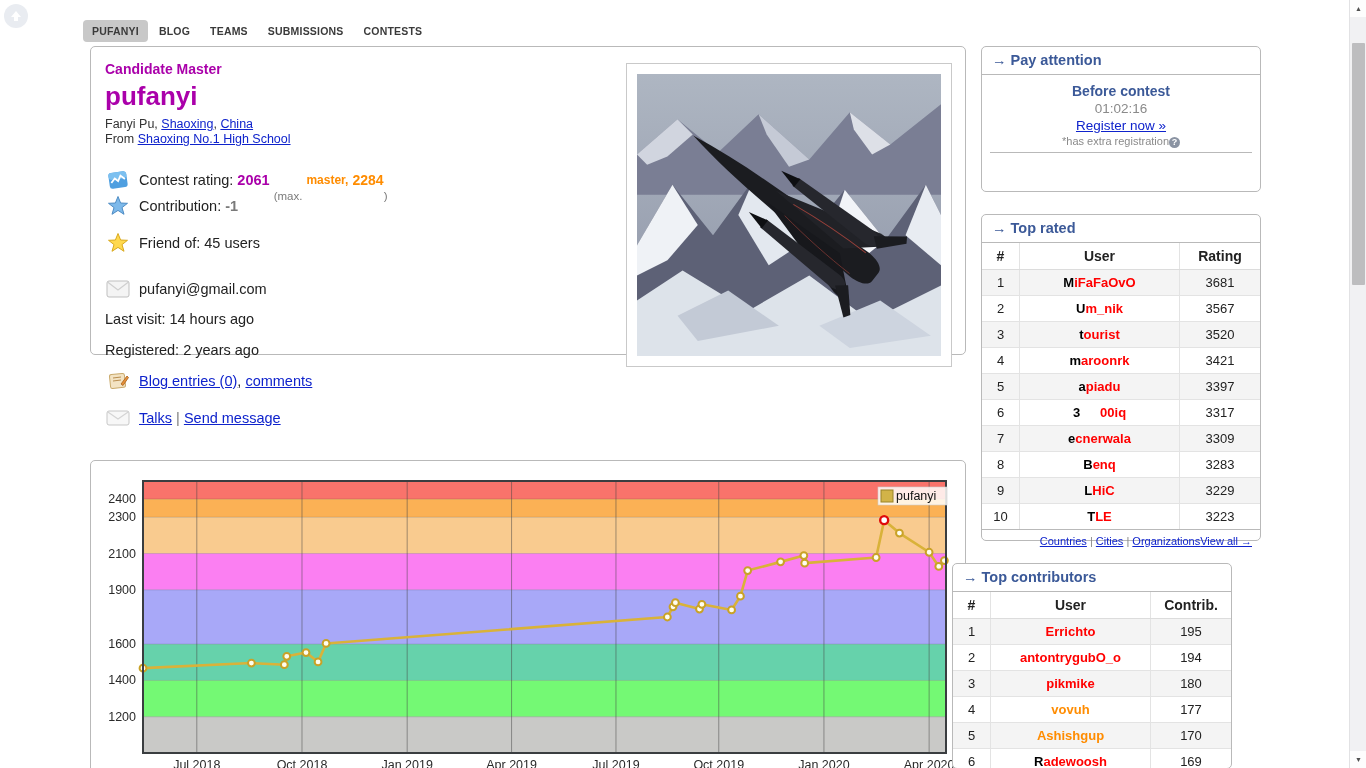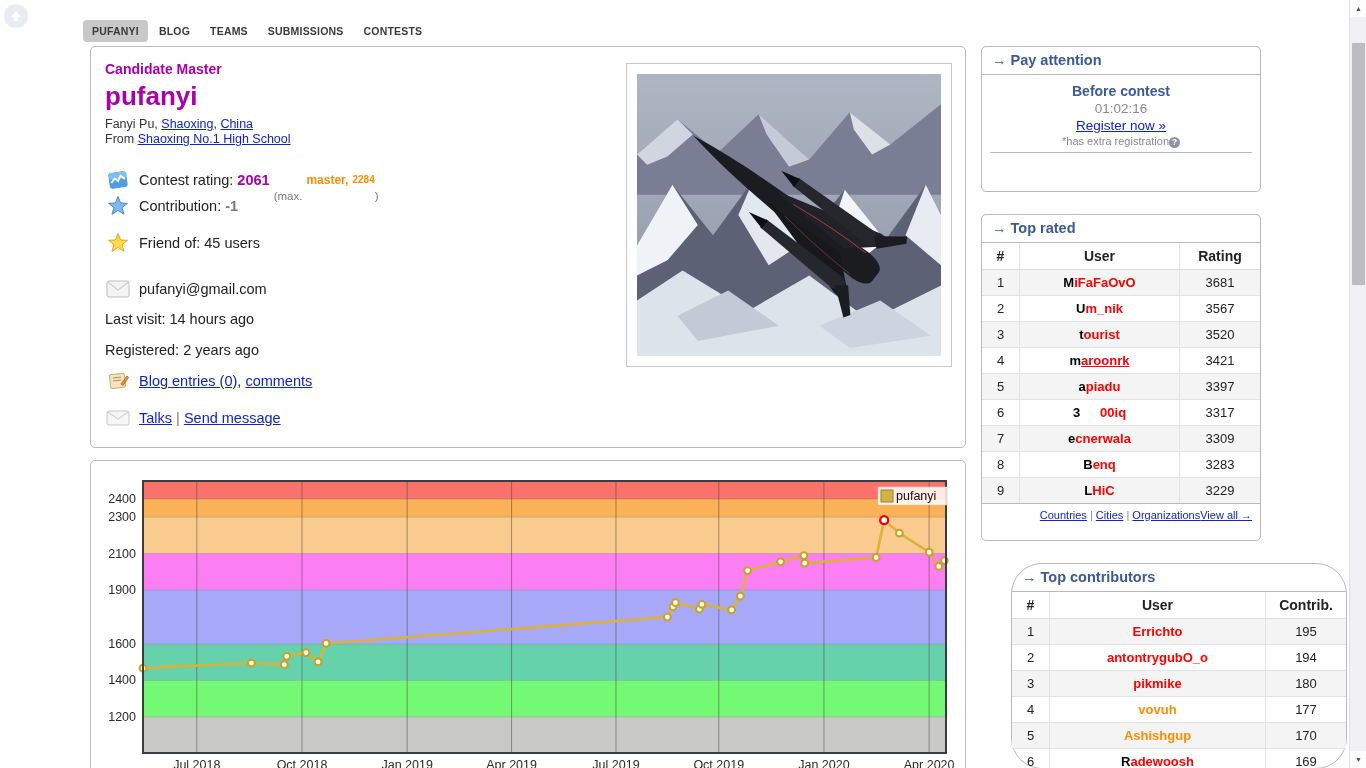--- a/index.html
+++ b/index.html
@@ -25,21 +25,21 @@
     position:absolute;left:4px;top:4px;width:24px;height:24px;border-radius:50%;
     background:#e9ecf1;display:flex;align-items:center;justify-content:center;
   }
   #tabbar{position:absolute;left:83px;top:20px;height:21px;display:flex;align-items:center;gap:2px;}
   .tab{
     font-size:10.5px;font-weight:bold;color:#3a3a3a;letter-spacing:.2px;
     padding:5px 9px;border-radius:4px;white-space:nowrap;
   }
   .tab.active{background:#c8c8c8;}
   
-  #profile-box{left:90px;top:46px;width:876px;height:402px;}
+  #profile-box{left:90px;top:46px;width:876px;height:309px;}
   .abs{position:absolute;}
   #rank-title{left:14px;top:14px;font-size:14px;font-weight:bold;color:var(--violet,#a0a);}
   #handle{left:14px;top:34px;font-size:26px;font-weight:bold;color:var(--violet,#a0a);}
   #name-line{left:14px;top:70px;font-size:12.5px;color:#333;}
   #from-line{left:14px;top:85px;font-size:12.5px;color:#333;}
   .info-row{position:absolute;left:14px;display:flex;align-items:center;font-size:14.5px;color:#222;}
   .info-row .icon{width:26px;height:24px;margin-right:8px;display:flex;align-items:center;justify-content:center;}
   .plain-row{position:absolute;left:14px;font-size:14.5px;color:#222;}
   .muted{color:#7a7a7a;}
   .small-muted{font-size:11.5px;color:#7a7a7a;margin-top:33px;}
@@ -76,21 +76,21 @@
   .grid-row:nth-child(odd){background:#f4f4f4;}
   .grid-row>div{text-align:center;border-right:1px solid #e3e3e3;line-height:25px;overflow:hidden;}
   .grid-row>div:last-child{border-right:none;}
   .grid-row:last-child{border-bottom:none;}
   .handle-cell{font-weight:bold;cursor:pointer;}
   .tbl-footer{
     display:flex;justify-content:flex-end;align-items:center;
     border-top:1px solid #b9b9b9;height:22px;padding:0 8px;font-size:11px;
   }
   #rated-box{left:981px;top:214px;width:280px;height:327px;}
-  #contrib-box{left:1011px;top:563px;width:336px;height:206px;border-radius:31px;}
+  #contrib-box{left:952px;top:563px;width:280px;height:206px;}
   
   #scrollbar{position:absolute;right:0;top:0;width:17px;height:768px;background:#f1f1f3;border-left:1px solid #e2e2e4;box-sizing:border-box;}
   #sb-up,#sb-down{position:absolute;left:0;width:17px;height:17px;display:flex;align-items:center;justify-content:center;font-size:7px;color:#505050;background:#fdfdfd;}
   #sb-up{top:0;}
   #sb-down{bottom:0;}
   #sb-thumb{position:absolute;left:2px;top:43px;width:13px;height:242px;background:#bdbdbf;border-radius:1px;}
 </style>
 </head>
 <body>
 
@@ -128,21 +128,21 @@
         <rect x="2" y="3" width="18" height="16" rx="3" fill="#4f9fe0"></rect>
         <rect x="2" y="3" width="18" height="7" rx="3" fill="#7cc0f0"></rect>
         <polyline points="4,13 8,9 11,12 14,7 18,11" fill="none" stroke="#ffffff" stroke-width="1.8"></polyline>
       </g>
         </svg>
     </span>
     <span>Contest rating:</span>&nbsp;
     <span class="violet-bold">2061</span>&nbsp;
     <span class="small-muted">(max.</span>&nbsp;
     <span class="orange-bold" style="font-size:12px">master,</span>&nbsp;
-    <span class="orange-bold" style="font-size:10px">2284</span><span class="small-muted">)</span>
+    <span class="orange-bold" style="font-size:14px">2284</span><span class="small-muted">)</span>
   </div>
 
   <div class="info-row" style="top:147px">
     <span class="icon">
       <svg width="22" height="22" viewBox="0 0 22 22">
         <path d="M11 1.5 L13.6 8 L20.5 8.3 L15 12.6 L17 19.3 L11 15.4 L5 19.3 L7 12.6 L1.5 8.3 L8.4 8 Z" fill="#7db9ea" stroke="#4e8cc4" stroke-width="1"></path>
       </svg>
     </span>
     <span>Contribution:</span>&nbsp;
     <span class="muted" style="font-weight:bold">-1</span>
@@ -348,21 +348,21 @@
         <div><span class="handle-cell"><span style="color: rgb(0, 0, 0);">U</span><span style="color: rgb(255, 0, 0);">m_nik</span></span></div>
         <div>3567</div>
       </div>
       <div class="grid-row">
         <div>3</div>
         <div><span class="handle-cell"><span style="color: rgb(0, 0, 0);">t</span><span style="color: rgb(255, 0, 0);">ourist</span></span></div>
         <div>3520</div>
       </div>
       <div class="grid-row">
         <div>4</div>
-        <div><span class="handle-cell"><span style="color: rgb(0, 0, 0);">m</span><span style="color: rgb(255, 0, 0); text-decoration: underline;">aroonrk</span></span></div>
+        <div><span class="handle-cell"><span style="color: rgb(0, 0, 0);">m</span><span style="color: rgb(255, 0, 0);">aroonrk</span></span></div>
         <div>3421</div>
       </div>
       <div class="grid-row">
         <div>5</div>
         <div><span class="handle-cell"><span style="color: rgb(0, 0, 0);">a</span><span style="color: rgb(255, 0, 0);">piadu</span></span></div>
         <div>3397</div>
       </div>
       <div class="grid-row">
         <div>6</div>
         <div><span class="handle-cell"><span style="color: rgb(0, 0, 0);">3</span><span style="color: rgb(255, 0, 0); padding-left: 20px;">00iq</span></span></div>
@@ -375,20 +375,25 @@
       </div>
       <div class="grid-row">
         <div>8</div>
         <div><span class="handle-cell"><span style="color: rgb(0, 0, 0);">B</span><span style="color: rgb(255, 0, 0);">enq</span></span></div>
         <div>3283</div>
       </div>
       <div class="grid-row">
         <div>9</div>
         <div><span class="handle-cell"><span style="color: rgb(0, 0, 0);">L</span><span style="color: rgb(255, 0, 0);">HiC</span></span></div>
         <div>3229</div>
+      </div>
+      <div class="grid-row">
+        <div>10</div>
+        <div><span class="handle-cell"><span style="color: rgb(0, 0, 0);">T</span><span style="color: rgb(255, 0, 0);">LE</span></span></div>
+        <div>3223</div>
       </div>
     </div>
   <div class="tbl-footer">
     <span id="rated-footer-links"><a class="link">Countries</a><span style="color: rgb(136, 136, 136);"> | </span><a class="link">Cities</a><span style="color: rgb(136, 136, 136);"> | </span><a class="link">Organizations</a></span>
     <a class="link">View all →</a>
   </div>
 </div>
 
 <div class="box" id="contrib-box">
   <div class="box-caption">→ Top contributors</div>

